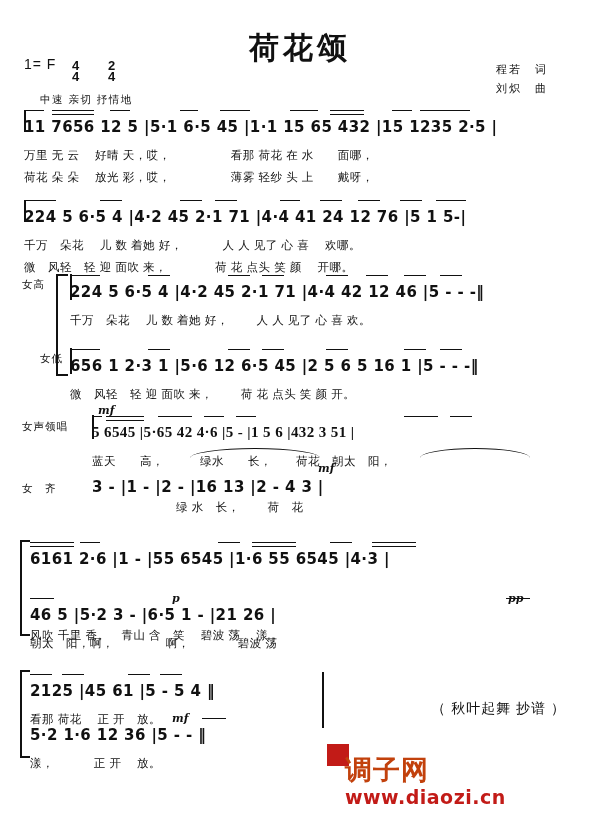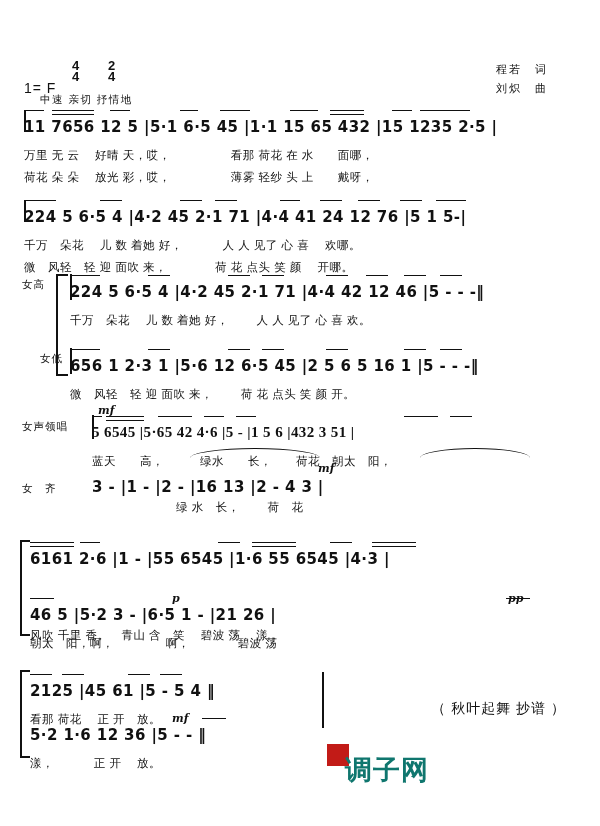--- a/index.html
+++ b/index.html
@@ -22,21 +22,21 @@
     color:#111;
   }
   .credits{
     position:absolute;top:60px;right:52px;
     font-size:11px;line-height:19px;text-align:left;
     letter-spacing:2px;
   }
 
   
   .keysig{
-    position:absolute;left:24px;top:80px;
+    position:absolute;left:24px;top:56px;
     font-size:14px;letter-spacing:1px;
   }
   .meter{
     position:absolute;left:72px;top:60px;
     font-size:12px;line-height:11px;text-align:center;
   }
   .meter b{display:block;font-weight:bold;font-size:13px;}
   .meter2{
     position:absolute;left:108px;top:60px;
     font-size:12px;line-height:11px;text-align:center;
@@ -73,40 +73,41 @@
   .vbar{position:absolute;width:1.5px;background:#111;}
   .slur{position:absolute;border-top:1.3px solid #111;border-radius:50%/100% 100% 0 0;height:9px;}
 
   
   .scribe{
     position:absolute;right:34px;top:700px;
     font-size:14px;letter-spacing:1px;
   }
   .wm{
     position:absolute;left:345px;top:752px;
-    font-size:27px;font-weight:bold;color:#0f766e;
+    font-size:27px;font-weight:bold;color:#c2410c;
     font-family:"DejaVu Sans","Liberation Sans",sans-serif;
     letter-spacing:1px;
   }
   .wm2{
     position:absolute;left:345px;top:786px;
     font-size:19px;font-weight:bold;color:#c21b17;
     font-family:"DejaVu Sans","Liberation Sans",sans-serif;
     letter-spacing:0.5px;
   }
   .wmbox{
     position:absolute;left:327px;top:744px;width:22px;height:22px;
     background:#c21b17;
   }
 </style>
 </head>
 <body>
 
 <div class="sheet">
 
+  <div class="title">荷花颂</div>
 
   <div class="credits">
     <div>程若　词</div>
     <div>刘炽　曲</div>
   </div>
 
   <div class="keysig">1= F</div>
   <div class="meter">
     <b>4</b>
     <b>4</b>
@@ -284,14 +285,15 @@
   <div class="row" style="top:756px;">
     <div class="lyric" style="position:absolute;left:30px;top:0;">漾，　　　 正 开　 放。</div>
   </div>
 
   <div class="vbar" style="left:322px;top:672px;height:56px;"></div>
 
   <div class="scribe">（ 秋叶起舞 抄谱 ）</div>
 
   <div class="wmbox"></div>
   <div class="wm">调子网</div>
+  <div class="wm2">www.diaozi.cn</div>
 
 </div>
 
 </body></html>

